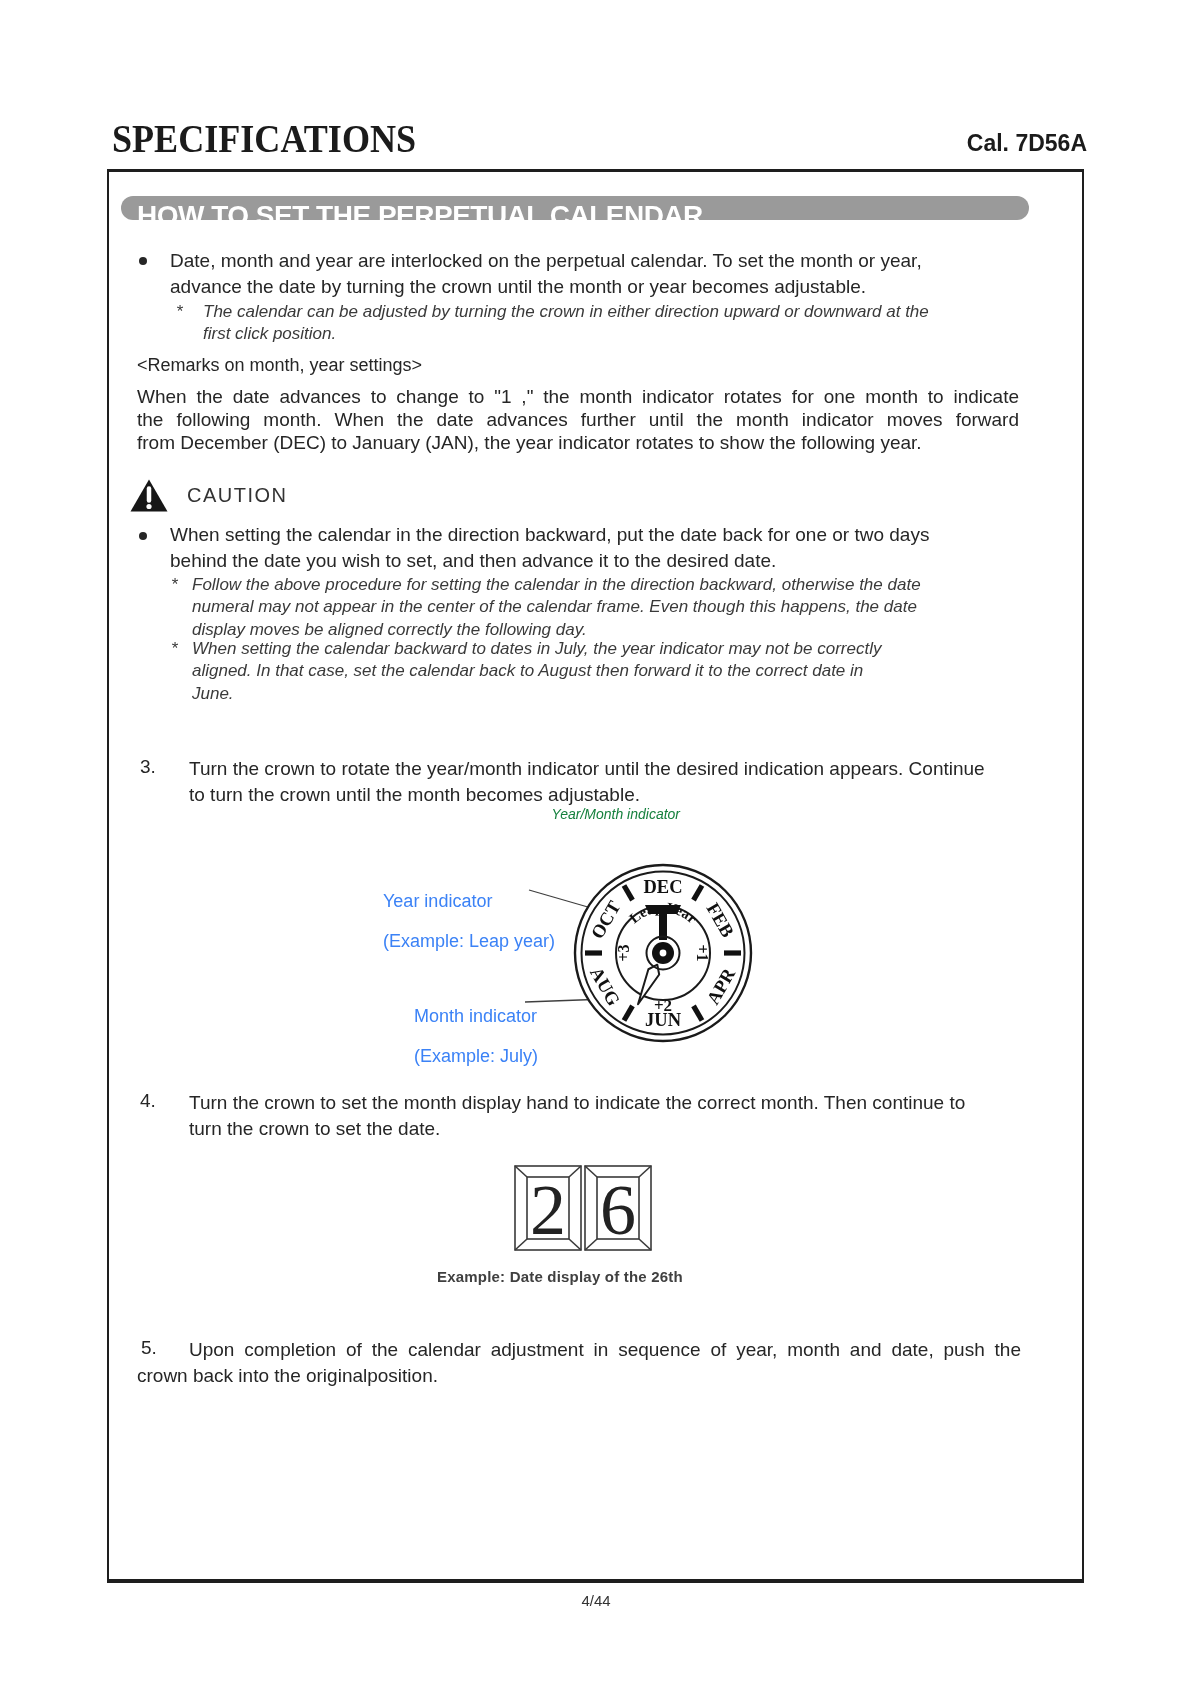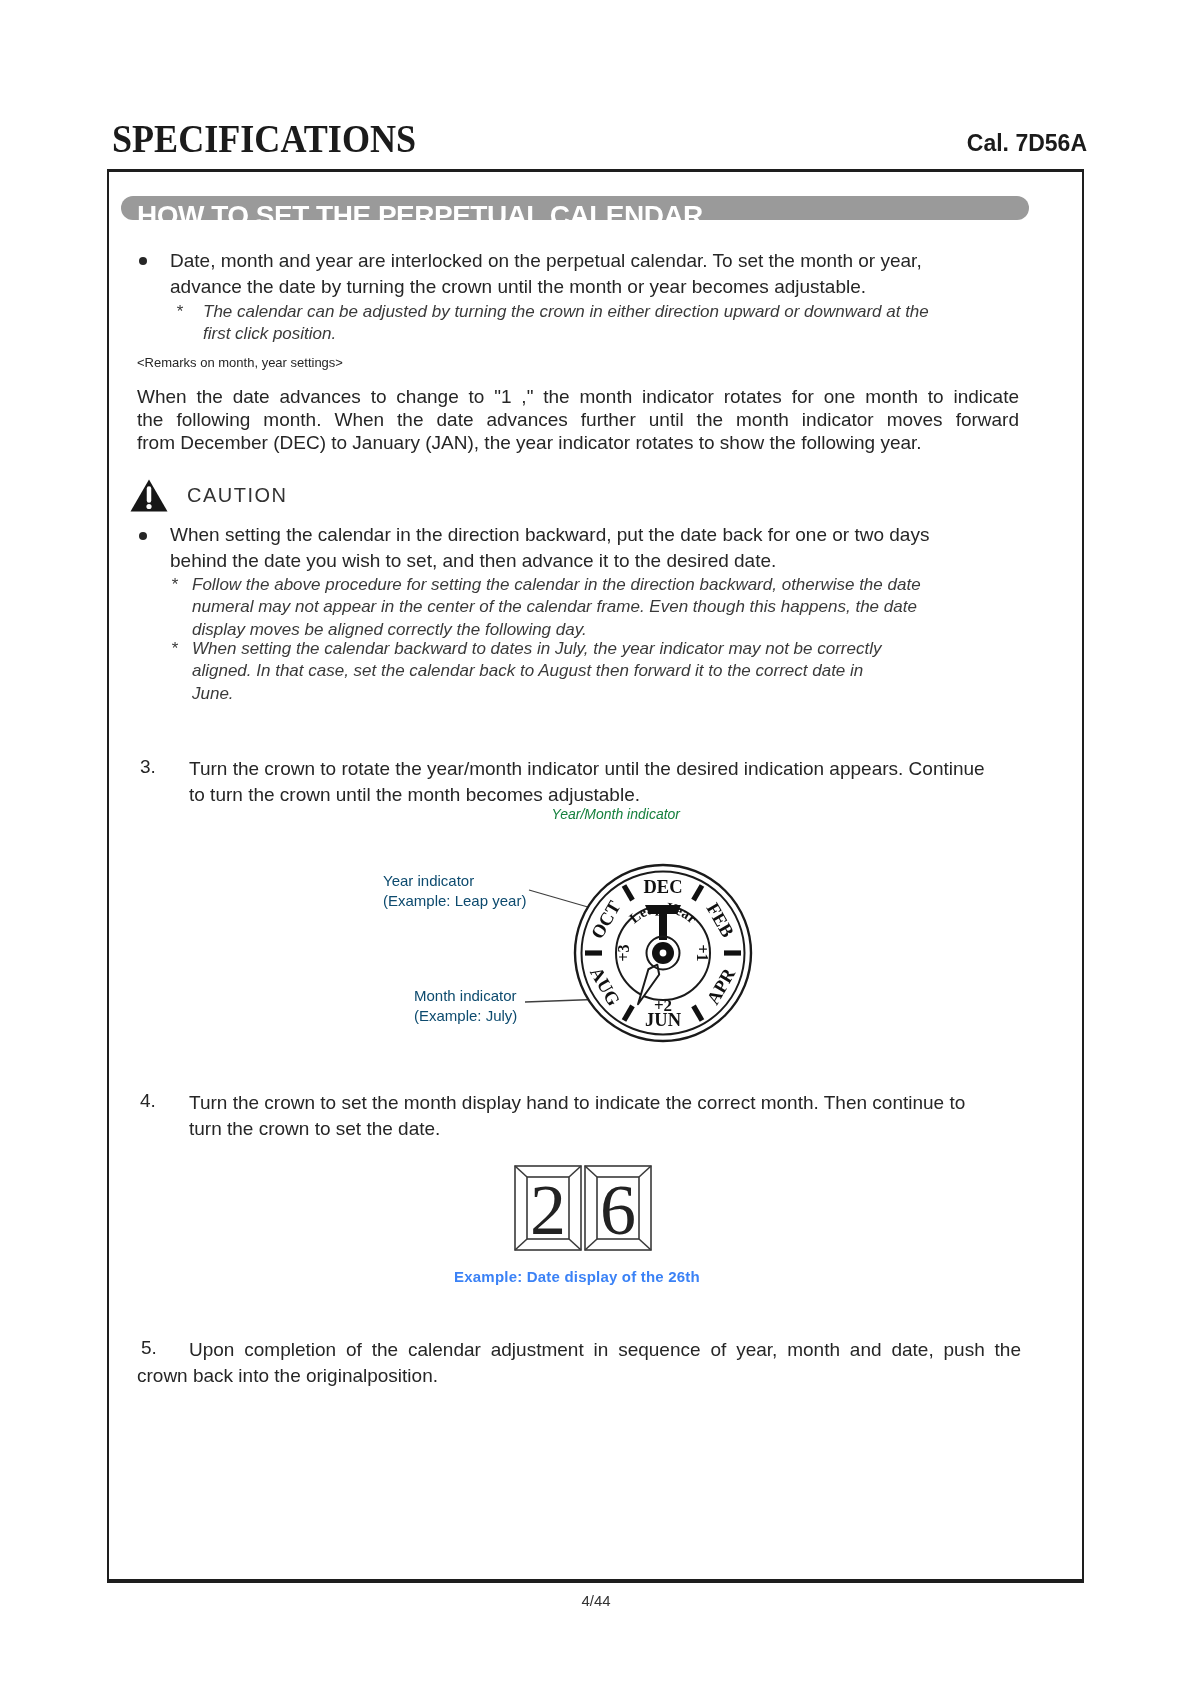--- a/index.html
+++ b/index.html
@@ -16,22 +16,22 @@
                     padding-left:16px;color:#ffffff;white-space:nowrap;}
   .bl{font-size:19px;line-height:25.5px;white-space:nowrap;}
   .para{font-size:19px;line-height:23px;}
   .para .ln{white-space:nowrap;}
   .para .just{white-space:normal;text-align:justify;text-align-last:justify;}
   .just1{white-space:normal !important;text-align:justify;text-align-last:justify;}
   .it{font-style:italic;font-size:17px;line-height:22.3px;color:#3a3a3a;white-space:nowrap;}
   .dot{width:8px;height:8px;border-radius:50%;background:#262626;}
   .num{font-size:19px;}
   .cap-it{font-style:italic;font-size:14px;color:#15803d;text-align:right;}
-  .dlabel{font-size:15px;line-height:20px;color:#0c4a6e;white-space:nowrap;}
-  .date-cap{font-weight:bold;font-size:15px;letter-spacing:0.2px;color:#3b82f6;text-align:center;}
+  .dlabel{font-size:18px;line-height:20px;color:#3b82f6;white-space:nowrap;margin-top:20px;}
+  .date-cap{font-weight:bold;font-size:15px;letter-spacing:0.2px;color:#404040;text-align:left;}
   .pnum{font-size:15px;color:#333;text-align:center;}
   svg text{font-family:"Liberation Serif",serif;}
 </style>
 </head>
 <body>
 
 <div class="page">
 
   <div class="abs title" style="left:112px;top:118px;">SPECIFICATIONS</div>
   <div class="abs caliber" style="right:113px;top:130px;">Cal. 7D56A</div>
@@ -47,21 +47,21 @@
     <div class="bl">Date, month and year are interlocked on the perpetual calendar. To set the month or year,</div>
     <div class="bl">advance the date by turning the crown until the month or year becomes adjustable.</div>
   </div>
 
   <div class="abs it" style="left:176px;top:301px;">*</div>
   <div class="abs" style="left:203px;top:301px;">
     <div class="it">The calendar can be adjusted by turning the crown in either direction upward or downward at the</div>
     <div class="it">first click position.</div>
   </div>
 
-  <div class="abs" style="left:137px;top:355px;font-size:13px;text-align:center;">&lt;Remarks on month, year settings&gt;</div>
+  <div class="abs" style="left:137px;top:355px;font-size:18px;text-align:center;">&lt;Remarks on month, year settings&gt;</div>
   <div class="abs para" style="left:137px;top:385px;width:882px;">
     <div class="ln just">When the date advances to change to "1 ," the month indicator rotates for one month to indicate</div>
     <div class="ln just">the following month. When the date advances further until the month indicator moves forward</div>
     <div class="ln">from December (DEC) to January (JAN), the year indicator rotates to show the following year.</div>
   </div>
 
   <svg class="abs" style="left:129px;top:478px;" width="40" height="35" viewBox="0 0 40 35">
     <path d="M20 1.5 L38.5 33.5 L1.5 33.5 Z" fill="#171717"></path>
     <path d="M20 10.5 L20 22.5" stroke="#ffffff" stroke-width="4.5" stroke-linecap="round"></path>
     <circle cx="20" cy="28.5" r="2.6" fill="#ffffff"></circle>

